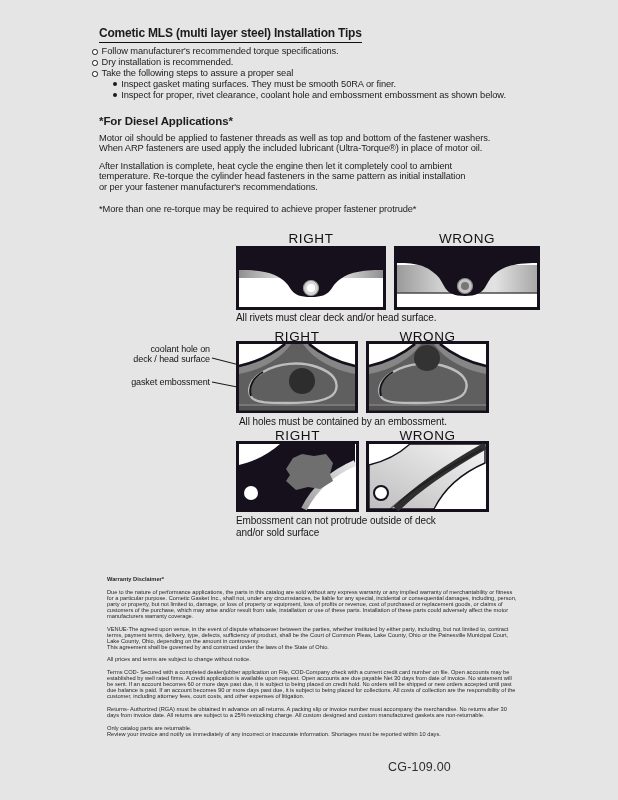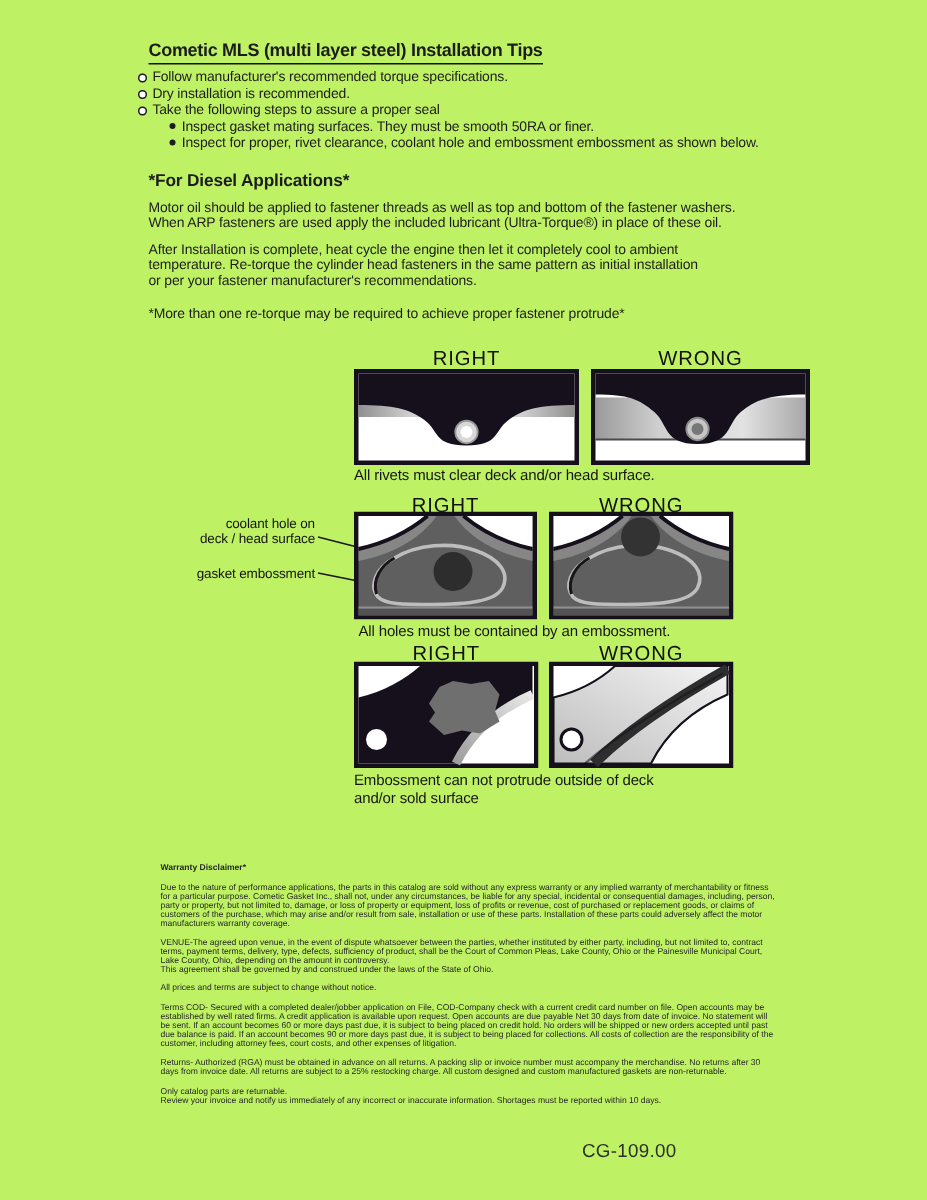--- a/index.html
+++ b/index.html
@@ -1,17 +1,17 @@
 <!DOCTYPE html>
 <html><head>
 <meta charset="utf-8">
 <style>
   html,body{margin:0;padding:0;background:#ffffff;}
   .page{
-    position:relative;width:618px;height:800px;background:#bef264;overflow:hidden;
+    position:relative;width:618px;height:800px;background:#e5e5e5;overflow:hidden;
     font-family:"Liberation Sans","DejaVu Sans",sans-serif;color:#1c1c1c;
   }
   .abs{position:absolute;}
   .title{
     left:99px;top:26px;font-size:12px;font-weight:bold;letter-spacing:-0.2px;
     border-bottom:1.8px solid #111;padding-bottom:2px;display:inline-block;white-space:nowrap;
   }
   .bullets{left:92px;top:46px;font-size:9.3px;line-height:11px;letter-spacing:-0.1px;width:515px;}
   .brow{display:flex;align-items:flex-start;}
   .brow .dot{flex:0 0 auto;width:3.6px;height:3.6px;border:1px solid #1c1c1c;border-radius:50%;margin:3px 4px 0 0;background:#fff;}
@@ -56,21 +56,21 @@
         <span>Inspect gasket mating surfaces.  They must be smooth 50RA or finer.</span>
       </div>
     <div class="brow sub">
         <span class="dot"></span>
         <span>Inspect for proper, rivet clearance, coolant hole and embossment embossment as shown below.</span>
       </div>
   </div>
 
   <div class="abs h2">*For Diesel Applications*</div>
   <div class="abs para p1">Motor oil should be applied to fastener threads as well as top and bottom of the fastener washers.
-When ARP fasteners are used apply the included lubricant (Ultra-Torque®) in place of these oil.</div>
+When ARP fasteners are used apply the included lubricant (Ultra-Torque®) in place of motor oil.</div>
   <div class="abs para p2">After Installation is complete, heat cycle the engine then let it completely cool to ambient
 temperature. Re-torque the cylinder head fasteners in the same pattern as initial installation
 or per your fastener manufacturer's recommendations.</div>
   <div class="abs para pnote">*More than one re-torque may be required to achieve proper fastener protrude*</div>
 
   <div class="abs dlabel" style="left:236px;top:231px;width:150px;">RIGHT</div>
   <div class="abs dlabel" style="left:394px;top:231px;width:146px;">WRONG</div>
 
   <div class="abs" style="left:236px;top:246px;">
     <svg width="150" height="64" viewBox="0 0 150 64">

